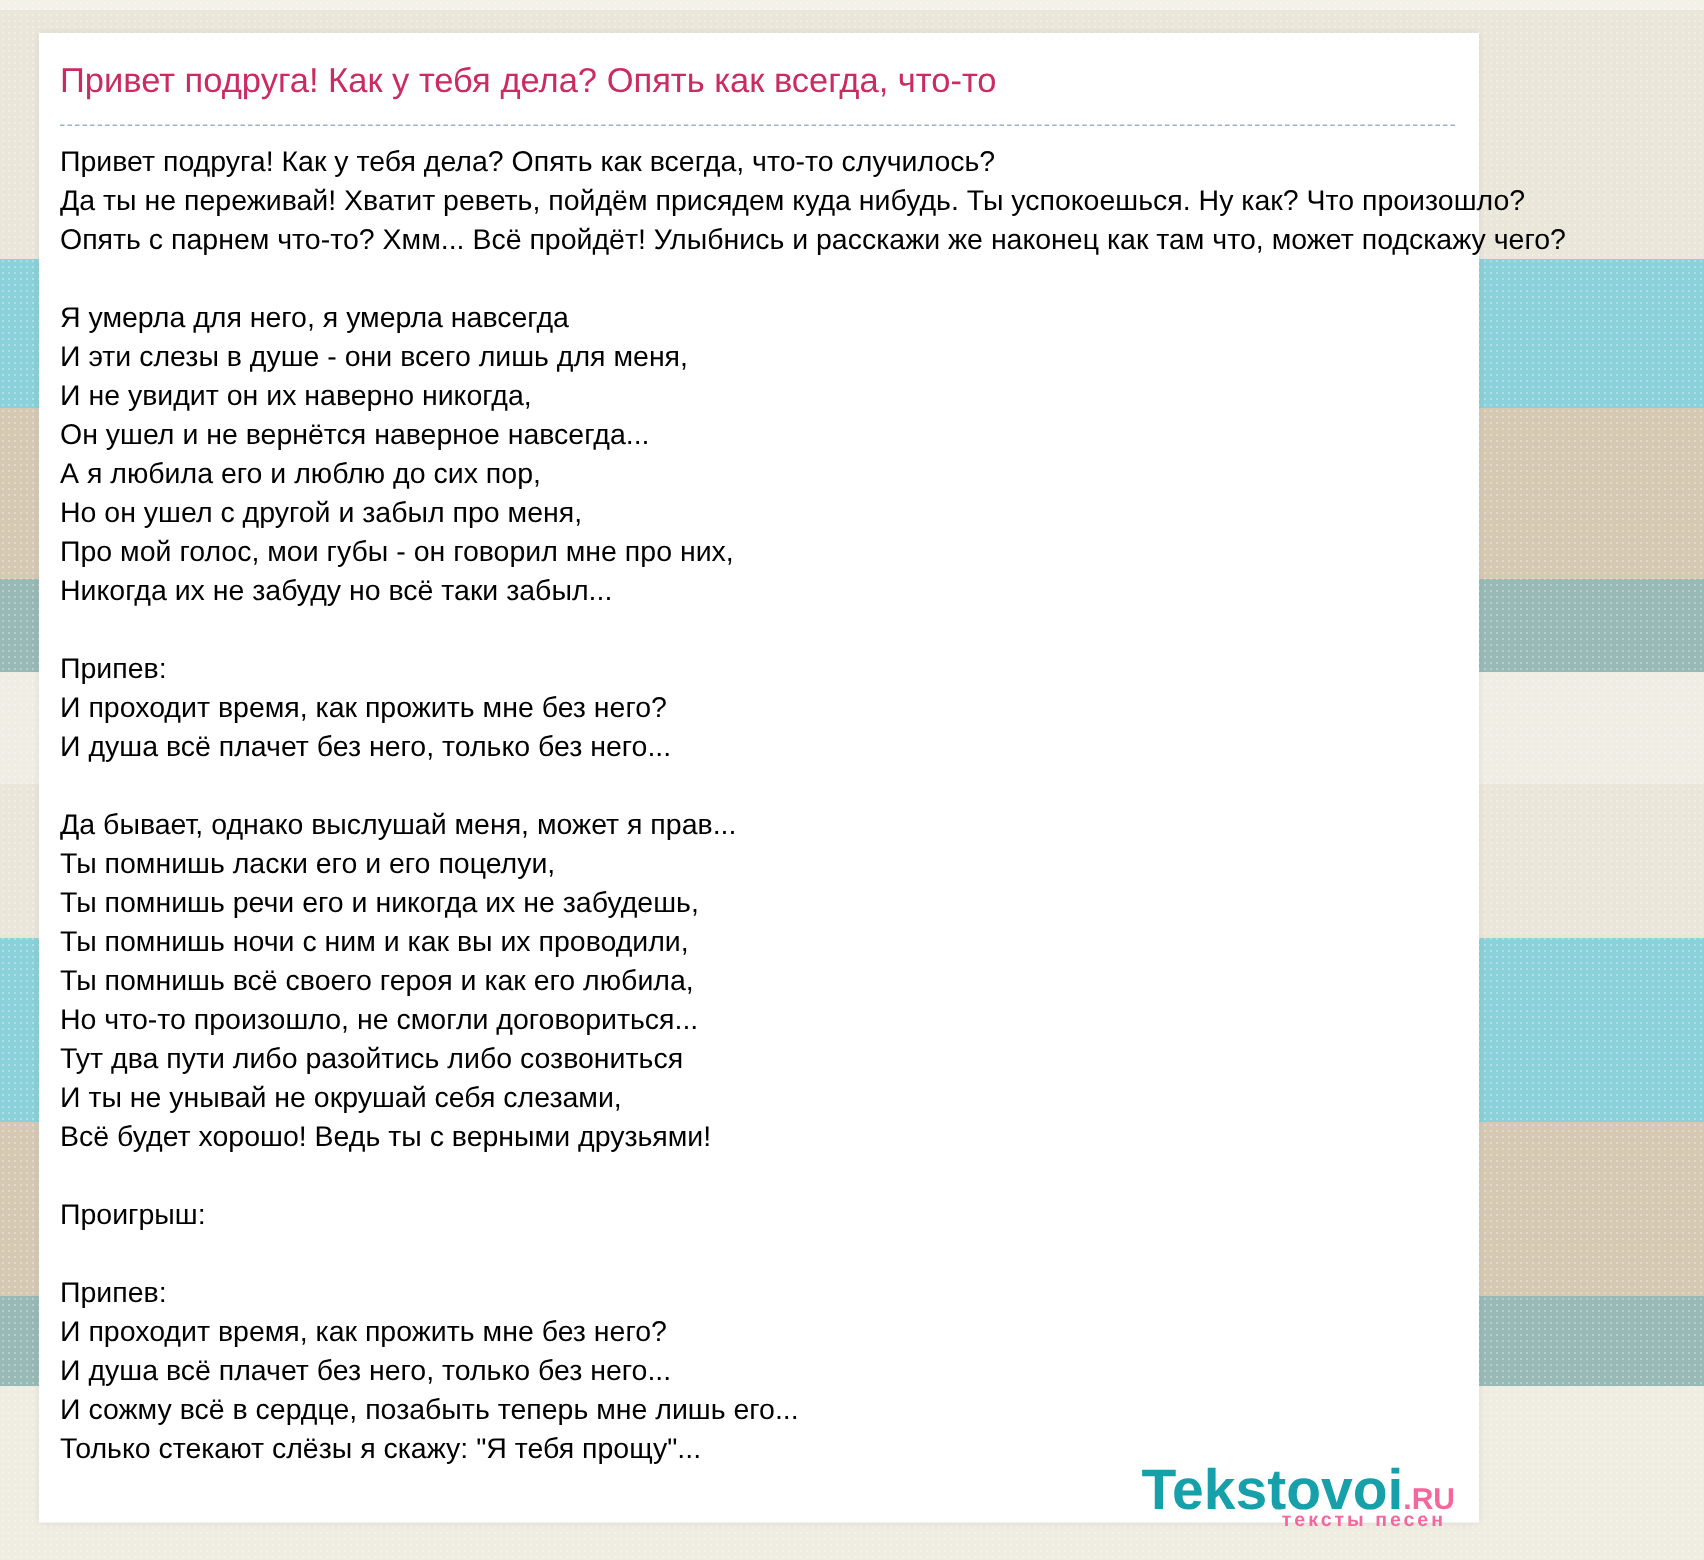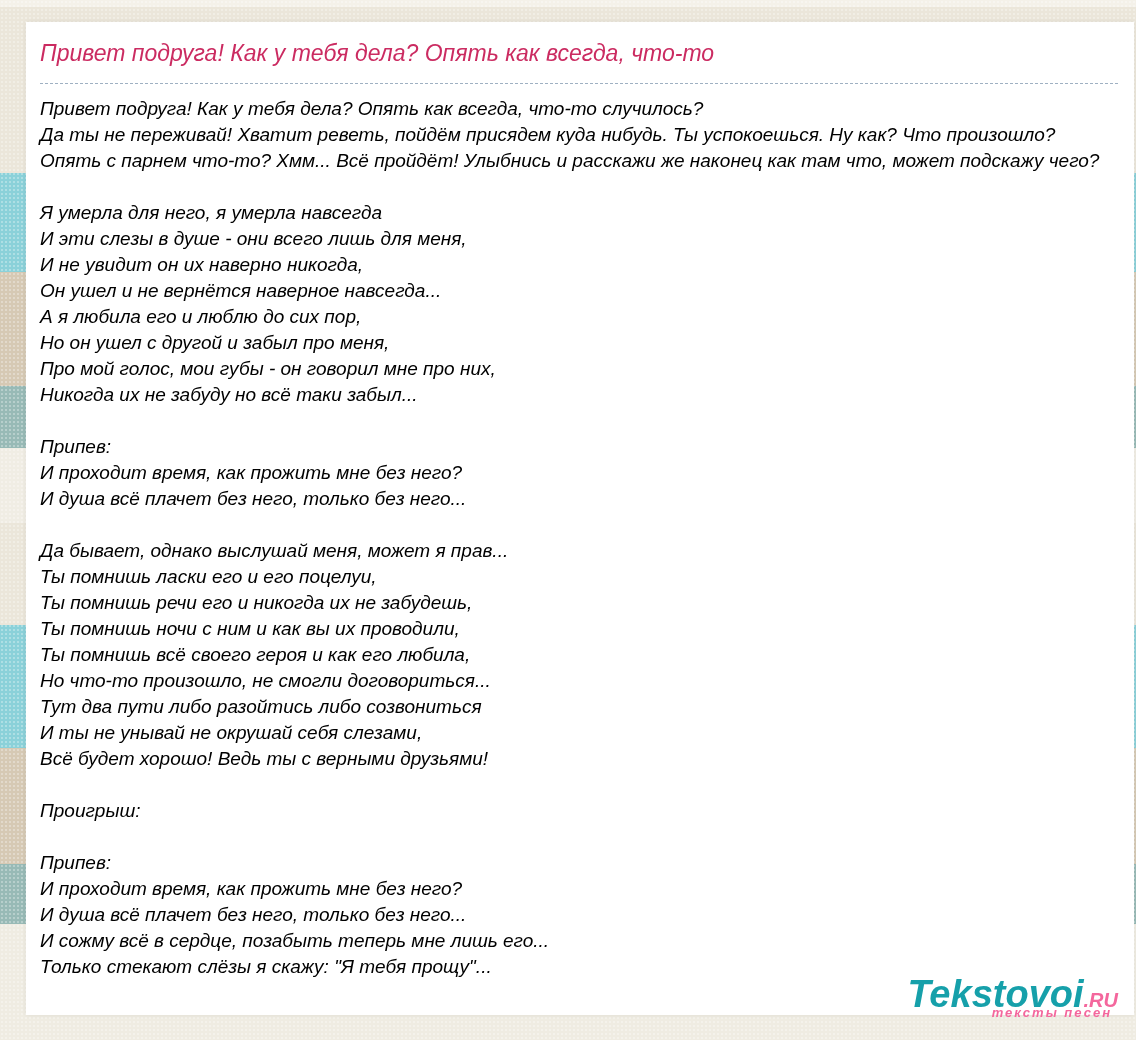--- a/index.html
+++ b/index.html
@@ -24,25 +24,24 @@
         #98bab6 386px, #98bab6 448px,
         #f0ede4 448px, #f0ede4 523px,
         #ebe6da 523px, #ebe6da 625px,
         #8bd1d9 625px, #8bd1d9 748px,
         #d6c9b4 748px, #d6c9b4 864px,
         #98bab6 864px, #98bab6 924px,
         #efece2 924px, #efece2 100%);
     background-size:4px 4px, 100% 100%;
   }
   .content-card{
-    position:absolute;left:26px;top:22px;width:1108px;height:993px;
+    position:absolute;left:26px;top:22px;width:960px;height:993px;
     background:#ffffff;
     box-shadow:0 0 5px rgba(0,0,0,0.07);
     padding:18px 0 0 14px;
-    font-style:italic;
   }
   .song-header{
     margin-right:16px;
     border-bottom:1px dashed #9fb0c2;
     padding-bottom:9px;
   }
   h1.song-title{
     margin:0 0 7px 0;
     font-size:23px;line-height:27px;font-weight:400;
     color:var(--accent-pink,#cb2b61);

